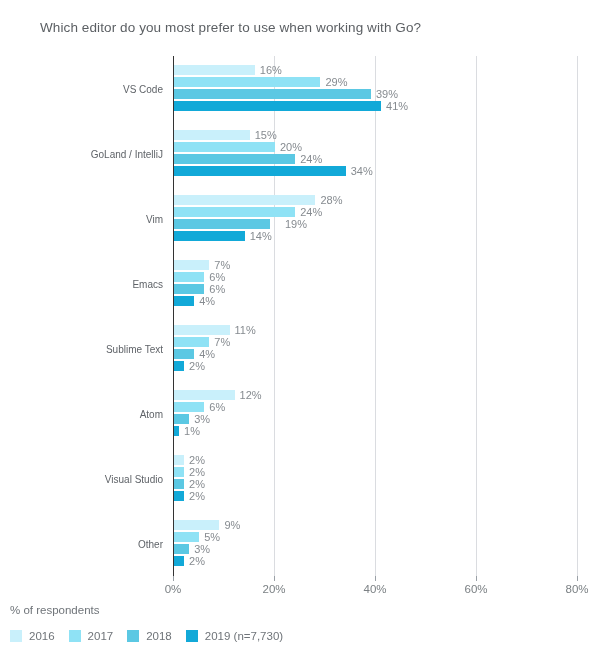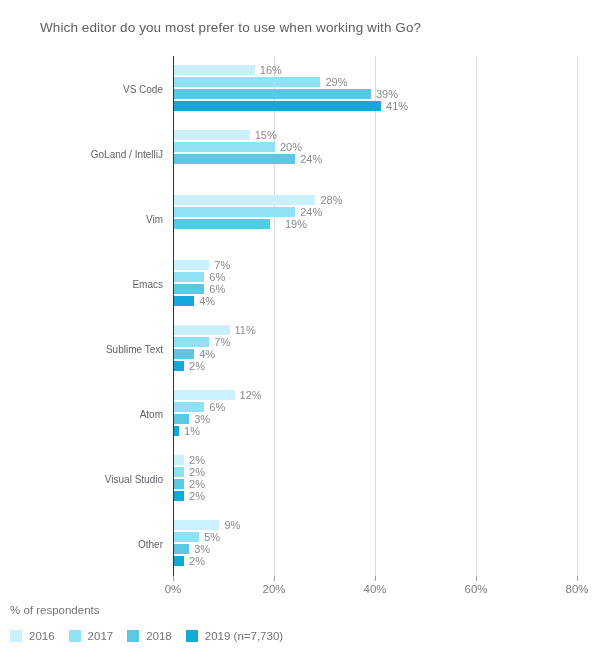--- a/index.html
+++ b/index.html
@@ -204,34 +204,42 @@
           <div class="bar-value" style="left: 75.75px;">15%</div>
         </div>
         <div class="bar-row">
           <div class="bar" title="GoLand / IntelliJ — 2017: 20%" style="width: 101px; background: rgb(143, 226, 245);"></div>
           <div class="bar-value" style="left: 101px;">20%</div>
         </div>
         <div class="bar-row">
           <div class="bar" title="GoLand / IntelliJ — 2018: 24%" style="width: 121.2px; background: rgb(91, 200, 227);"></div>
           <div class="bar-value" style="left: 121.2px;">24%</div>
         </div>
+        <div class="bar-row">
+          <div class="bar" title="GoLand / IntelliJ — 2019 (n=7,730): 34%" style="width: 171.7px; background: rgb(18, 169, 216);"></div>
+          <div class="bar-value" style="left: 171.7px;">34%</div>
+        </div>
       </div>
       <div class="group" style="top: 138.5px; width: 404px;">
         <div class="cat-label">Vim</div>
         <div class="bar-row">
           <div class="bar" title="Vim — 2016: 28%" style="width: 141.4px; background: rgb(201, 240, 251);"></div>
           <div class="bar-value" style="left: 141.4px;">28%</div>
         </div>
         <div class="bar-row">
           <div class="bar" title="Vim — 2017: 24%" style="width: 121.2px; background: rgb(143, 226, 245);"></div>
           <div class="bar-value" style="left: 121.2px;">24%</div>
         </div>
         <div class="bar-row">
           <div class="bar" title="Vim — 2018: 19%" style="width: 95.95px; background: rgb(91, 200, 227);"></div>
           <div class="bar-value" style="left: 106px; text-align: right;">19%</div>
+        </div>
+        <div class="bar-row">
+          <div class="bar" title="Vim — 2019 (n=7,730): 14%" style="width: 70.7px; background: rgb(18, 169, 216);"></div>
+          <div class="bar-value" style="left: 70.7px;">14%</div>
         </div>
       </div>
       <div class="group" style="top: 203.5px; width: 404px;">
         <div class="cat-label">Emacs</div>
         <div class="bar-row">
           <div class="bar" title="Emacs — 2016: 7%" style="width: 35.35px; background: rgb(201, 240, 251);"></div>
           <div class="bar-value" style="left: 35.35px;">7%</div>
         </div>
         <div class="bar-row">
           <div class="bar" title="Emacs — 2017: 6%" style="width: 30.3px; background: rgb(143, 226, 245);"></div>

